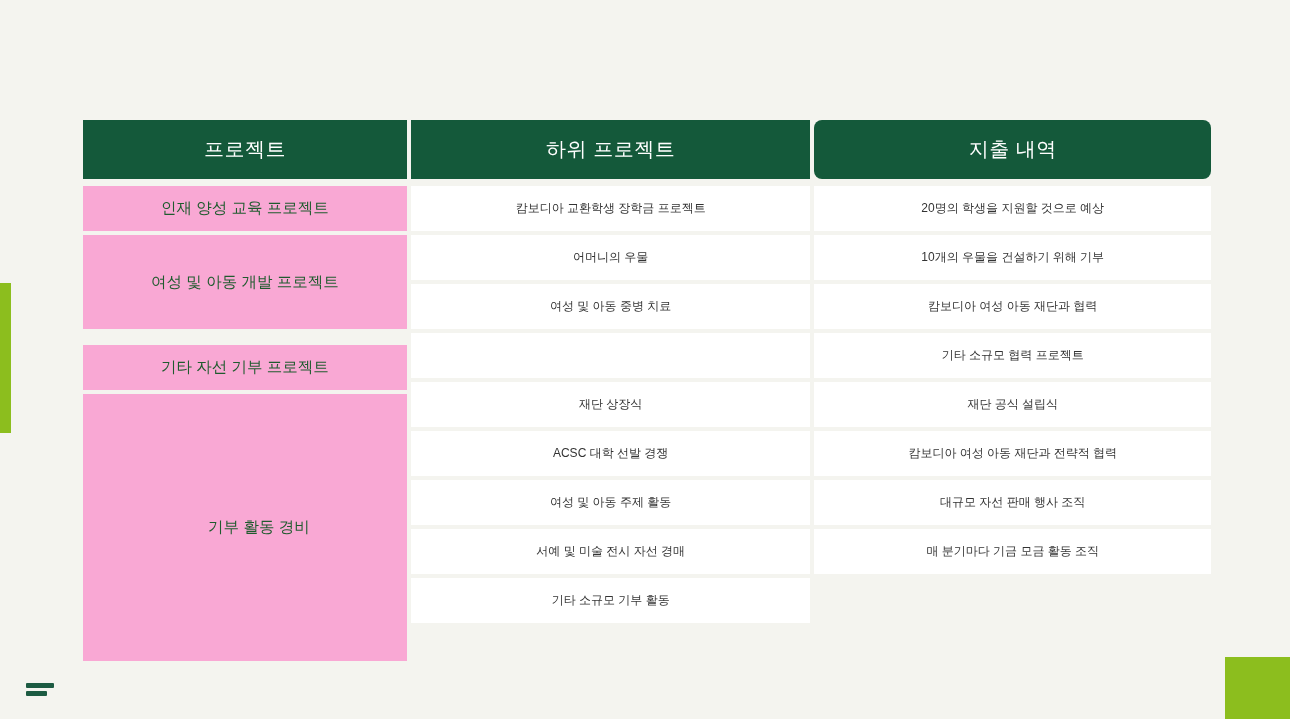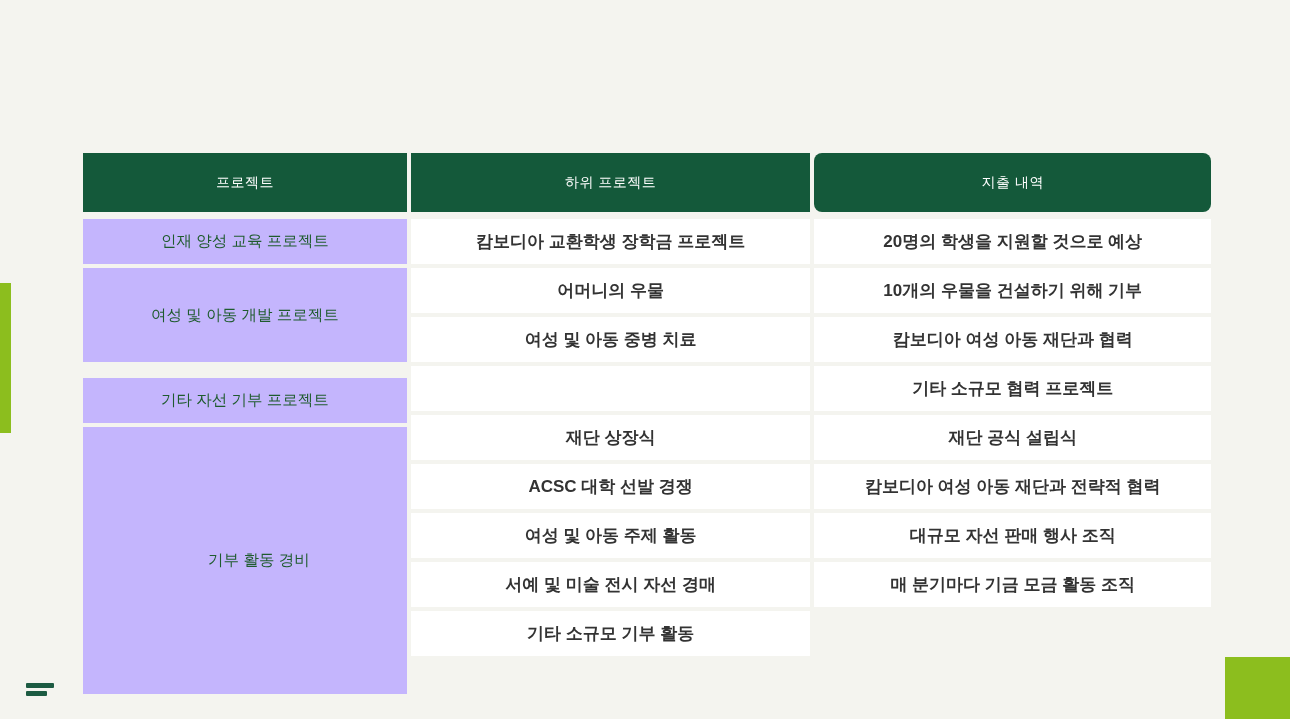--- a/index.html
+++ b/index.html
@@ -60,75 +60,73 @@
 
   .table-header {
     display: flex;
     gap: 4px;
     margin-bottom: 7px;
   }
 
   .th {
     background: #14593a;
     color: #ffffff;
-    font-size: 14px;
+    font-size: 20px;
     height: 59px;
     display: flex;
     align-items: center;
     justify-content: center;
     letter-spacing: 0.5px;
-    margin-top: 33px;
   }
 
   .th-project { width: 325px; }
   .th-sub     { width: 401px; }
   .th-detail  { width: 398px; border-radius: 8px; }
 
   .table-body {
     display: flex;
     gap: 4px;
   }
 
   
   .col-project {
     width: 325px;
     display: flex;
     flex-direction: column;
     gap: 4px;
   }
   .group-cell {
-    background: #c4b5fd;
+    background: #f9a8d4;
     color: #1f5b2e;
     font-size: 15.5px;
     display: flex;
     align-items: center;
     justify-content: center;
     text-align: center;
   }
 
   
   .col-sub, .col-detail {
     display: flex;
     flex-direction: column;
     gap: 4px;
   }
   .col-sub { width: 401px; }
   .col-detail { width: 398px; }
 
   .cell {
     background: #ffffff;
     color: #333333;
-    font-size: 17px;
+    font-size: 12px;
     display: flex;
     align-items: center;
     justify-content: center;
     text-align: center;
     padding: 0 10px;
     height: 45px;
-    font-weight: bold;
   }
   .cell.empty { color: transparent; }
 </style>
 </head>
 <body>
 
 <div class="accent-left-bar"></div>
 
 <div class="accent-corner-block"></div>
 

